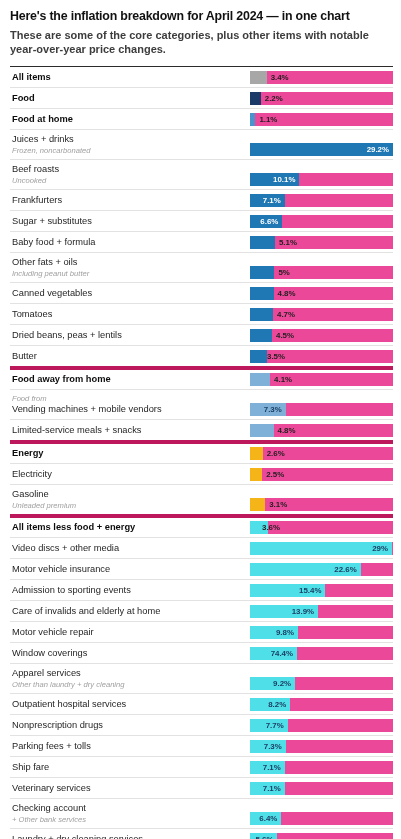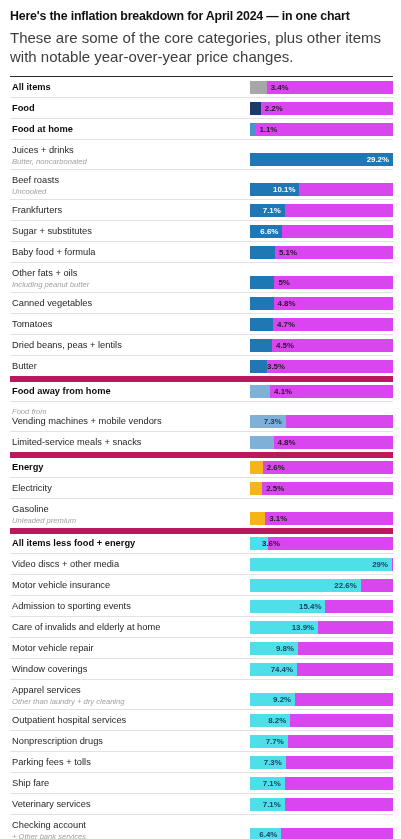--- a/index.html
+++ b/index.html
@@ -23,22 +23,22 @@
   }
   .headline {
     font-size: 12.4px;
     font-weight: bold;
     letter-spacing: -0.2px;
     line-height: 1.25;
     color: #111111;
     margin: 0 0 3px 0;
   }
   .subhead {
-    font-size: 15px;
-    font-weight: normal;
+    font-size: 11px;
+    font-weight: bold;
     line-height: 1.32;
     color: #3d3d3d;
     margin: 0 0 9px 0;
     max-width: 381px;
   }
   .chart {
     width: 383px;
     margin: 0;
   }
   .row {
@@ -47,21 +47,21 @@
     box-sizing: border-box;
     width: 383px;
     min-height: 21px;
     border-top: 1px solid #e2e2e2;
     padding: 0;
   }
   .row.two-line {
     min-height: 30px;
   }
   .row.section-start {
-    border-top: 6px solid #be185d;
+    border-top: 4px solid #be185d;
   }
   .row.first {
     border-top: 1px solid #2b2b2b;
   }
   .labelcell {
     width: 240px;
     flex: 0 0 240px;
     padding: 3px 6px 3px 2px;
     box-sizing: border-box;
   }
@@ -88,21 +88,21 @@
     height: 100%;
     display: flex;
     align-items: center;
     padding: 3px 0;
     box-sizing: border-box;
   }
   .track {
     position: relative;
     width: 143px;
     height: 13px;
-    background: #d946ef;
+    background: #ec4899;
     display: flex;
     align-items: center;
   }
   .bar {
     height: 13px;
     position: absolute;
     left: 0;
     top: 0;
   }
   .valtext {
@@ -161,21 +161,21 @@
         <div class="barcell">
           <div class="track">
             <div class="bar" style="width: 5.38699px; background: rgb(74, 147, 205);"></div>
             <span class="valtext outside" style="left: 9.38699px;">1.1%</span>
           </div>
         </div>
       </div>
       <div class="row two-line">
         <div class="labelcell">
           <span class="label">Juices + drinks</span>
-          <span class="sublabel">Butter, noncarbonated</span>
+          <span class="sublabel">Frozen, noncarbonated</span>
         </div>
         <div class="barcell">
           <div class="track">
             <div class="bar" style="width: 143px; background: rgb(31, 119, 180);"></div>
             <span class="valtext inside" style="left: 0px; width: 139px;">29.2%</span>
           </div>
         </div>
       </div>
       <div class="row two-line">
         <div class="labelcell">

